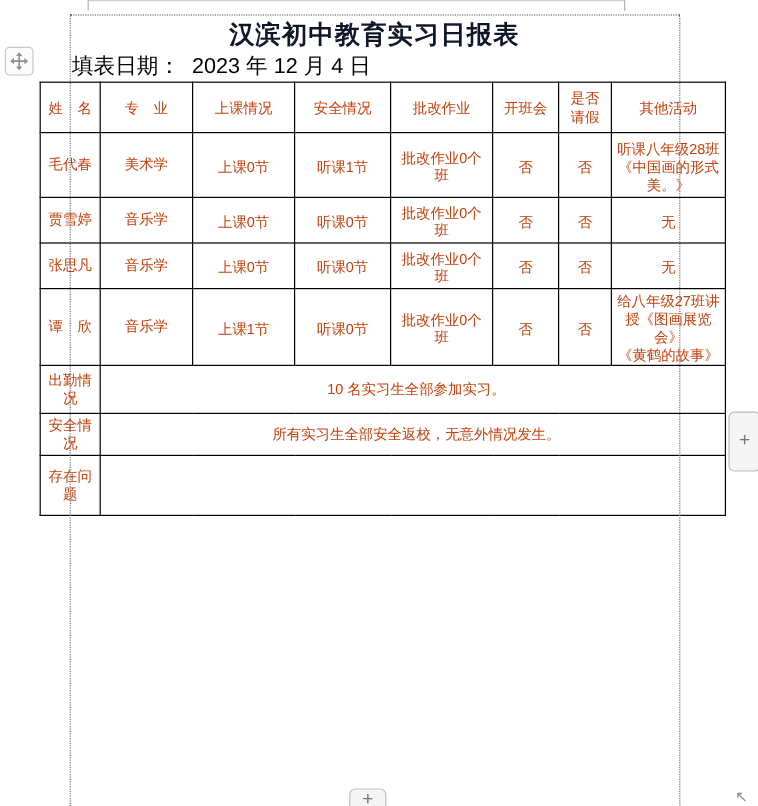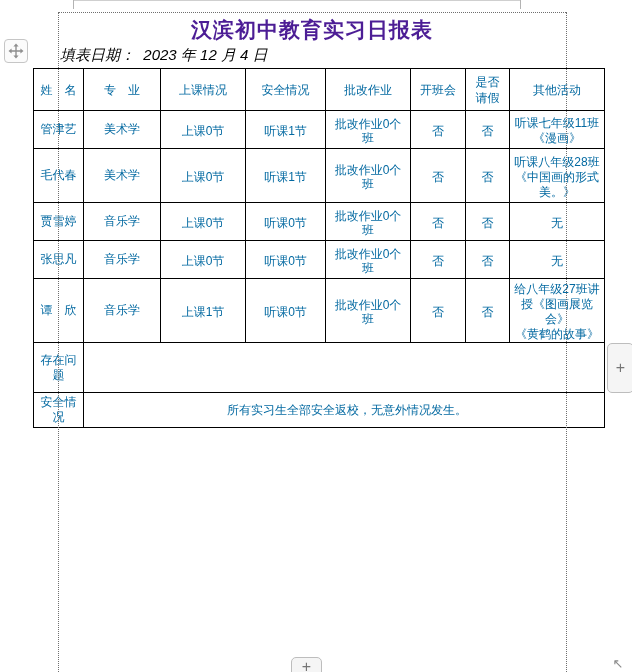--- a/index.html
+++ b/index.html
@@ -24,27 +24,27 @@
   .bnd-left { left:58px; top:12px; width:0; height:660px; border-left:1px dotted #6f6f6f; }
   .bnd-right{ left:566px; top:12px; width:0; height:660px; border-left:1px dotted #6f6f6f; }
 
   .title {
     position:absolute; left:58px; top:16px; width:508px;
     text-align:center; font-size:21px; font-weight:bold;
     letter-spacing:1px; line-height:28px;
   }
   .date-line {
     position:absolute; left:60px; top:47px;
-    font-size:15px; line-height:16px; white-space:pre;font-style:italic;
+    font-size:18px; line-height:16px; white-space:pre;
   }
 
   table.report {
     position:absolute; left:33px; top:68px; width:571px;
     border-collapse:collapse; table-layout:fixed;
-    font-size:12px; color:#0369a1; z-index:1;
+    font-size:12px; color:#c2410c; z-index:1;
   }
   table.report th, table.report td {
     border:1px solid #000; font-weight:normal; overflow:hidden;
     text-align:center; vertical-align:middle;
   }
   table.report th { white-space:pre-line; line-height:16px; padding:0 2px; }
   th.th-leave { padding:0 7px; }
   td.c-name  { vertical-align:middle; padding:0 5px; line-height:15px; }
   td.c-top   { vertical-align:top; padding-top:3px; line-height:14px; }
   td.c-hw    { white-space:pre-line; padding-left:4px; padding-right:4px; }
@@ -77,21 +77,21 @@
 <div class="screen">
 
   <div class="ruler-line"></div>
   <div class="ruler-tick tick-l"></div>
   <div class="ruler-tick tick-r"></div>
 
   <div class="bnd bnd-top"></div>
   <div class="bnd bnd-left"></div>
   <div class="bnd bnd-right"></div>
 
-  <div class="title" style="color: #4c1d95;">汉滨初中教育实习日报表</div>
+  <div class="title" style="color: #0f172a;">汉滨初中教育实习日报表</div>
   <div class="date-line">填表日期：  2023 年 12 月 4 日</div>
 
   <div class="move-handle">
     <span style="display:flex;">
       <svg width="16" height="16" viewBox="0 0 16 16">
         <path d="M8 0.5 L10.6 3.6 H5.4 Z M8 15.5 L5.4 12.4 H10.6 Z M0.5 8 L3.6 5.4 V10.6 Z M15.5 8 L12.4 10.6 V5.4 Z" fill="#8f8f8f"></path>
         <path d="M8 3 V13 M3 8 H13" stroke="#8f8f8f" stroke-width="1.4"></path>
       </svg>
     </span>
   </div>
@@ -114,32 +114,20 @@
         <th>上课情况</th>
         <th>安全情况</th>
         <th>批改作业</th>
         <th>开班会</th>
         <th class="th-leave">是否
 请假</th>
         <th>其他活动</th>
       </tr>
     </thead>
     <tbody id="tbody">
-        <tr style="height: 38px;">
-          <td class="c-name">管津艺</td>
-          <td class="c-name">美术学</td>
-          <td class="c-top">上课0节</td>
-          <td class="c-top">听课1节</td>
-          <td class="c-top c-hw">批改作业0个
-班</td>
-          <td class="c-top">否</td>
-          <td class="c-top">否</td>
-          <td class="c-other">听课七年级11班
-《漫画》</td>
-        </tr>
         <tr style="height: 54px;">
           <td class="c-name">毛代春</td>
           <td class="c-name">美术学</td>
           <td class="c-top">上课0节</td>
           <td class="c-top">听课1节</td>
           <td class="c-top c-hw">批改作业0个
 班</td>
           <td class="c-top">否</td>
           <td class="c-top">否</td>
           <td class="c-other">听课八年级28班
@@ -174,27 +162,31 @@
           <td class="c-top">上课1节</td>
           <td class="c-top">听课0节</td>
           <td class="c-top c-hw">批改作业0个
 班</td>
           <td class="c-top">否</td>
           <td class="c-top">否</td>
           <td class="c-other">给八年级27班讲
 授《图画展览会》
 《黄鹤的故事》</td>
         </tr>
-        <tr style="height: 50px;">
-          <td class="f-label">存在问题</td>
-          <td class="f-content" colspan="7"></td>
+        <tr style="height: 40px;">
+          <td class="f-label">出勤情况</td>
+          <td class="f-content" colspan="7">10 名实习生全部参加实习。</td>
         </tr>
         <tr style="height: 35px;">
           <td class="f-label">安全情况</td>
           <td class="f-content" colspan="7">所有实习生全部安全返校，无意外情况发生。</td>
+        </tr>
+        <tr style="height: 50px;">
+          <td class="f-label">存在问题</td>
+          <td class="f-content" colspan="7"></td>
         </tr>
       </tbody>
   </table>
 
   <div class="plus-btn plus-right">
     <span>+</span>
   </div>
   <div class="plus-btn plus-bottom">
     <span>+</span>
   </div>

